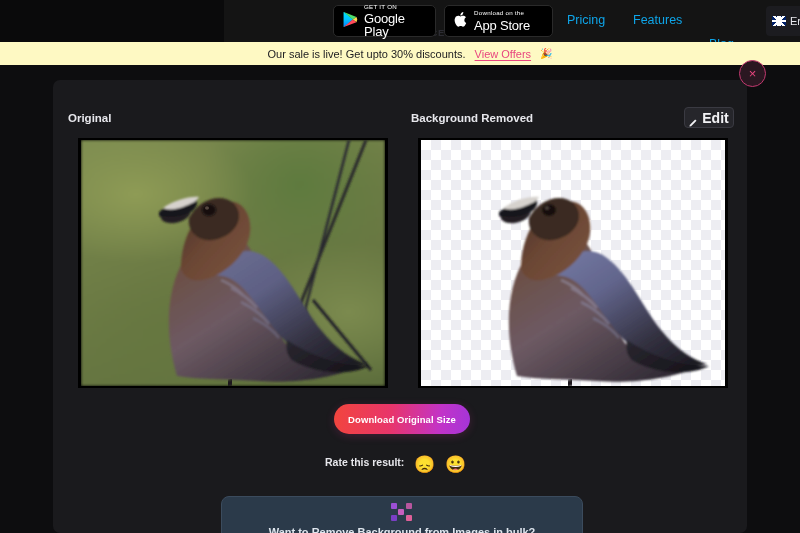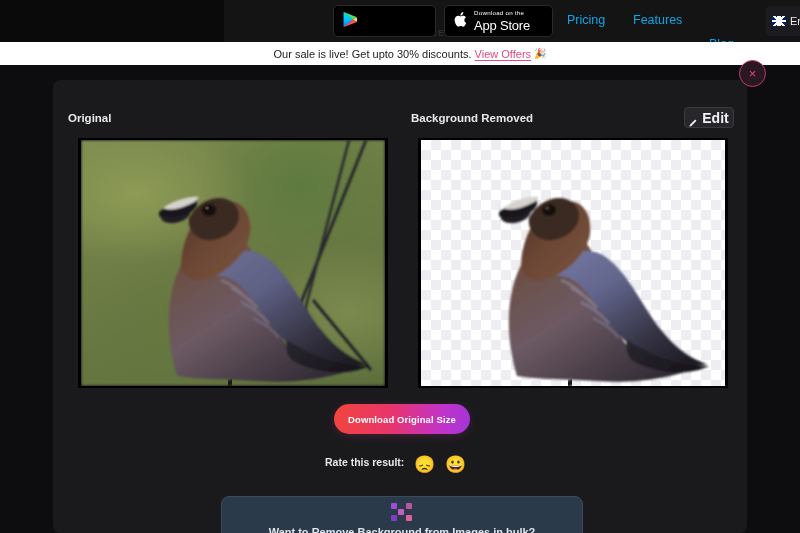--- a/index.html
+++ b/index.html
@@ -64,22 +64,22 @@
       linear-gradient(90deg, transparent 38%, #fff 38%, #fff 62%, transparent 62%),
       linear-gradient(0deg, transparent 42%, #c8102e 42%, #c8102e 58%, transparent 58%),
       linear-gradient(90deg, transparent 42%, #c8102e 42%, #c8102e 58%, transparent 58%),
       #012169;
   }
   .lang-label { color: #e9e9ee; font-size: 11px; white-space: nowrap; }
 
   
   .sale-banner {
     position: absolute; left: 0; top: 42px; width: 800px; height: 23px;
-    background: #ffffff;
-    display: flex; align-items: center; justify-content: center; gap: 3px; padding-left: 20px;
+    background: #fef9c3;
+    display: flex; align-items: center; justify-content: center; gap: 9px; padding-left: 20px;
   }
   .sale-text { color: #1b1b1f; font-size: 11px; }
   .sale-link {
     color: #e8457f; font-size: 11px; text-decoration: underline;
     text-underline-offset: 2px; cursor: pointer;
   }
   .sale-emoji { font-size: 10px; }
 
   
   .card {
@@ -183,20 +183,24 @@
               <stop offset="0" stop-color="#00e2ff"></stop>
               <stop offset="0.5" stop-color="#00c3ff"></stop>
               <stop offset="1" stop-color="#0a7cff"></stop>
             </linearGradient>
           </defs>
           <path d="M1 1 L13 11 L18 7.5 Z" fill="#4ce06b"></path>
           <path d="M13 11 L18 7.5 L19 11 L18 14.5 Z" fill="#ffd84d"></path>
           <path d="M1 21 L13 11 L18 14.5 Z" fill="#ff4a5a"></path>
         </svg>
       </span>
+      <span class="badge-txt">
+        <span class="badge-small">GET IT ON</span>
+        <span class="badge-big">Google Play</span>
+      </span>
     </div>
 
     <div class="store-badge badge-astore">
       <span>
         <svg width="14" height="17" viewBox="0 0 18 22">
           <path d="M13.4 11.6c0-2.4 1.9-3.5 2-3.6-1.1-1.6-2.8-1.8-3.4-1.8-1.5-.15-2.9.85-3.6.85-.75 0-1.9-.83-3.1-.81C3.7 6.3 2.3 7.2 1.5 8.6c-1.6 2.8-.4 7 1.2 9.3.8 1.1 1.7 2.4 2.9 2.35 1.2-.05 1.6-.75 3-.75s1.8.75 3 .73c1.25-.02 2.05-1.15 2.8-2.25.9-1.3 1.25-2.55 1.27-2.6-.03-.02-2.4-.93-2.4-3.78z" fill="#fff"></path>
           <path d="M11 4.4c.65-.8 1.1-1.9 1-3-.95.04-2.1.63-2.8 1.42-.6.7-1.15 1.83-1 2.9 1.05.08 2.15-.53 2.8-1.32z" fill="#fff"></path>
         </svg>
       </span>
       <span class="badge-txt">

